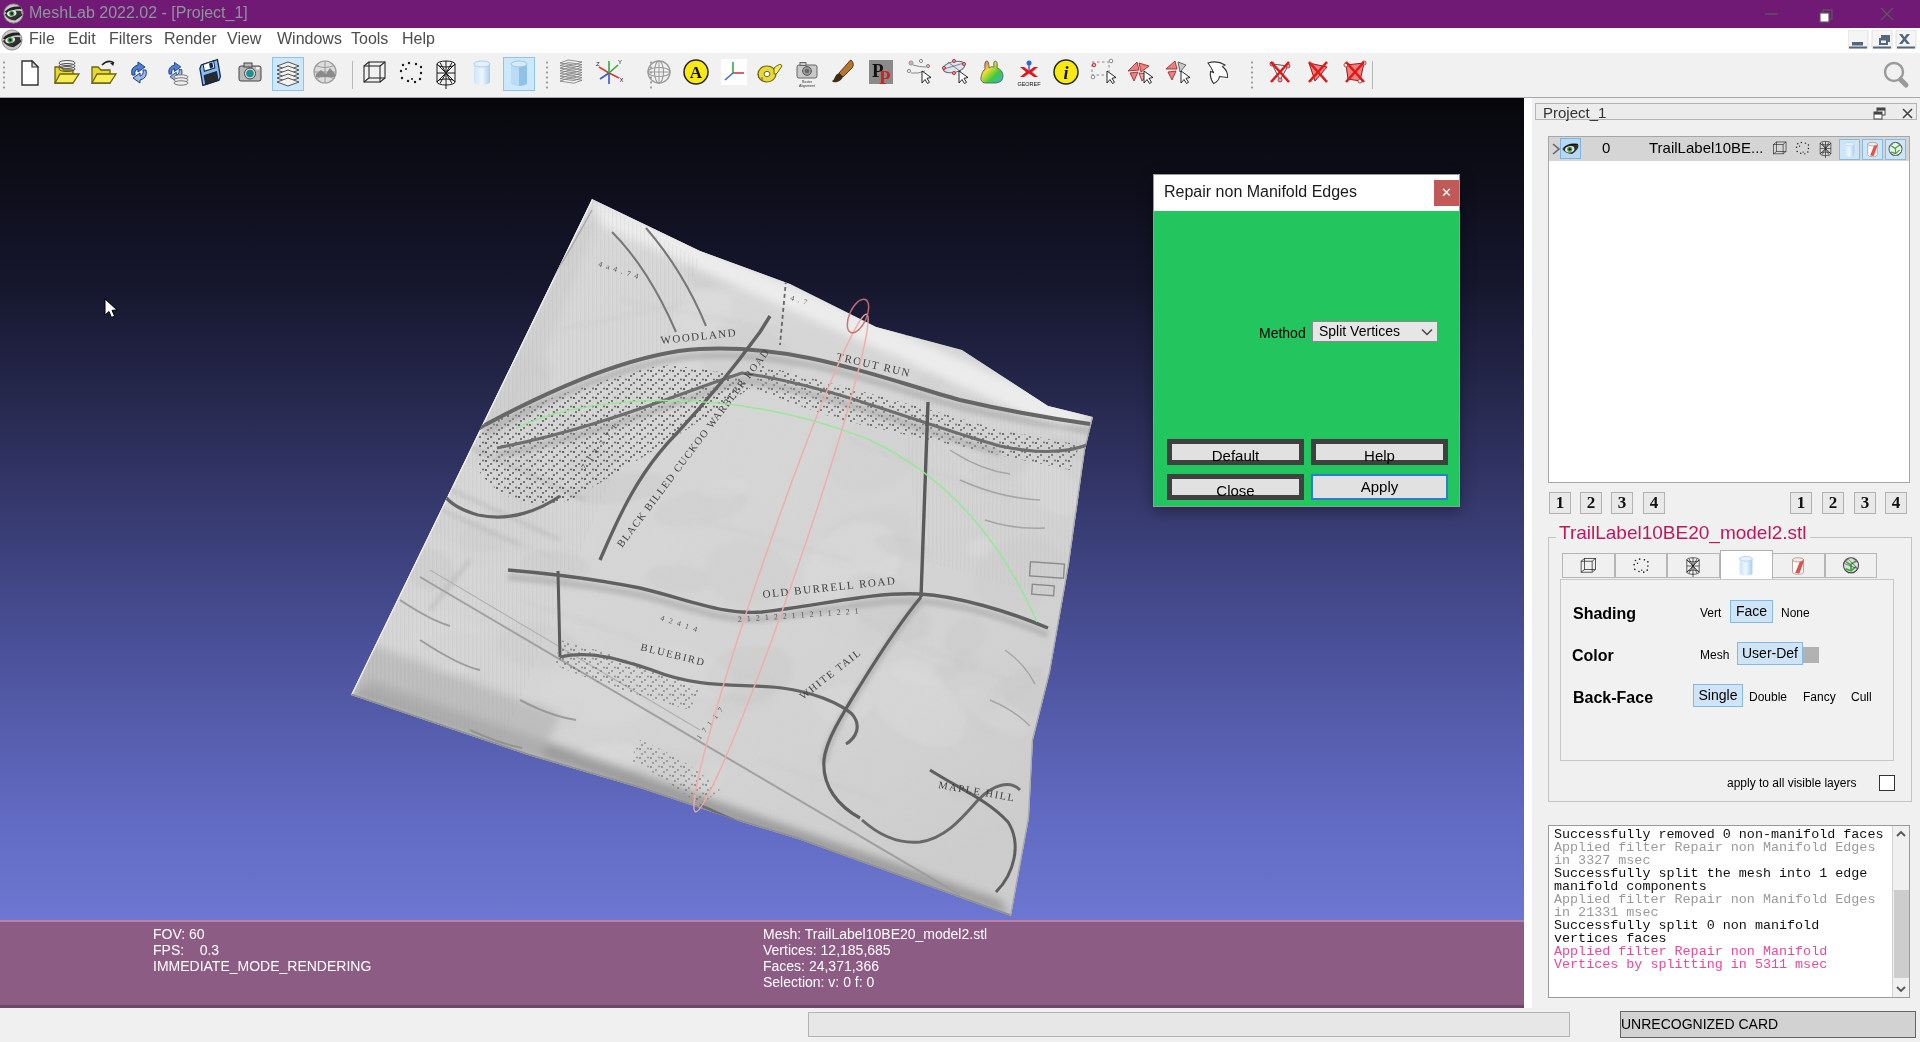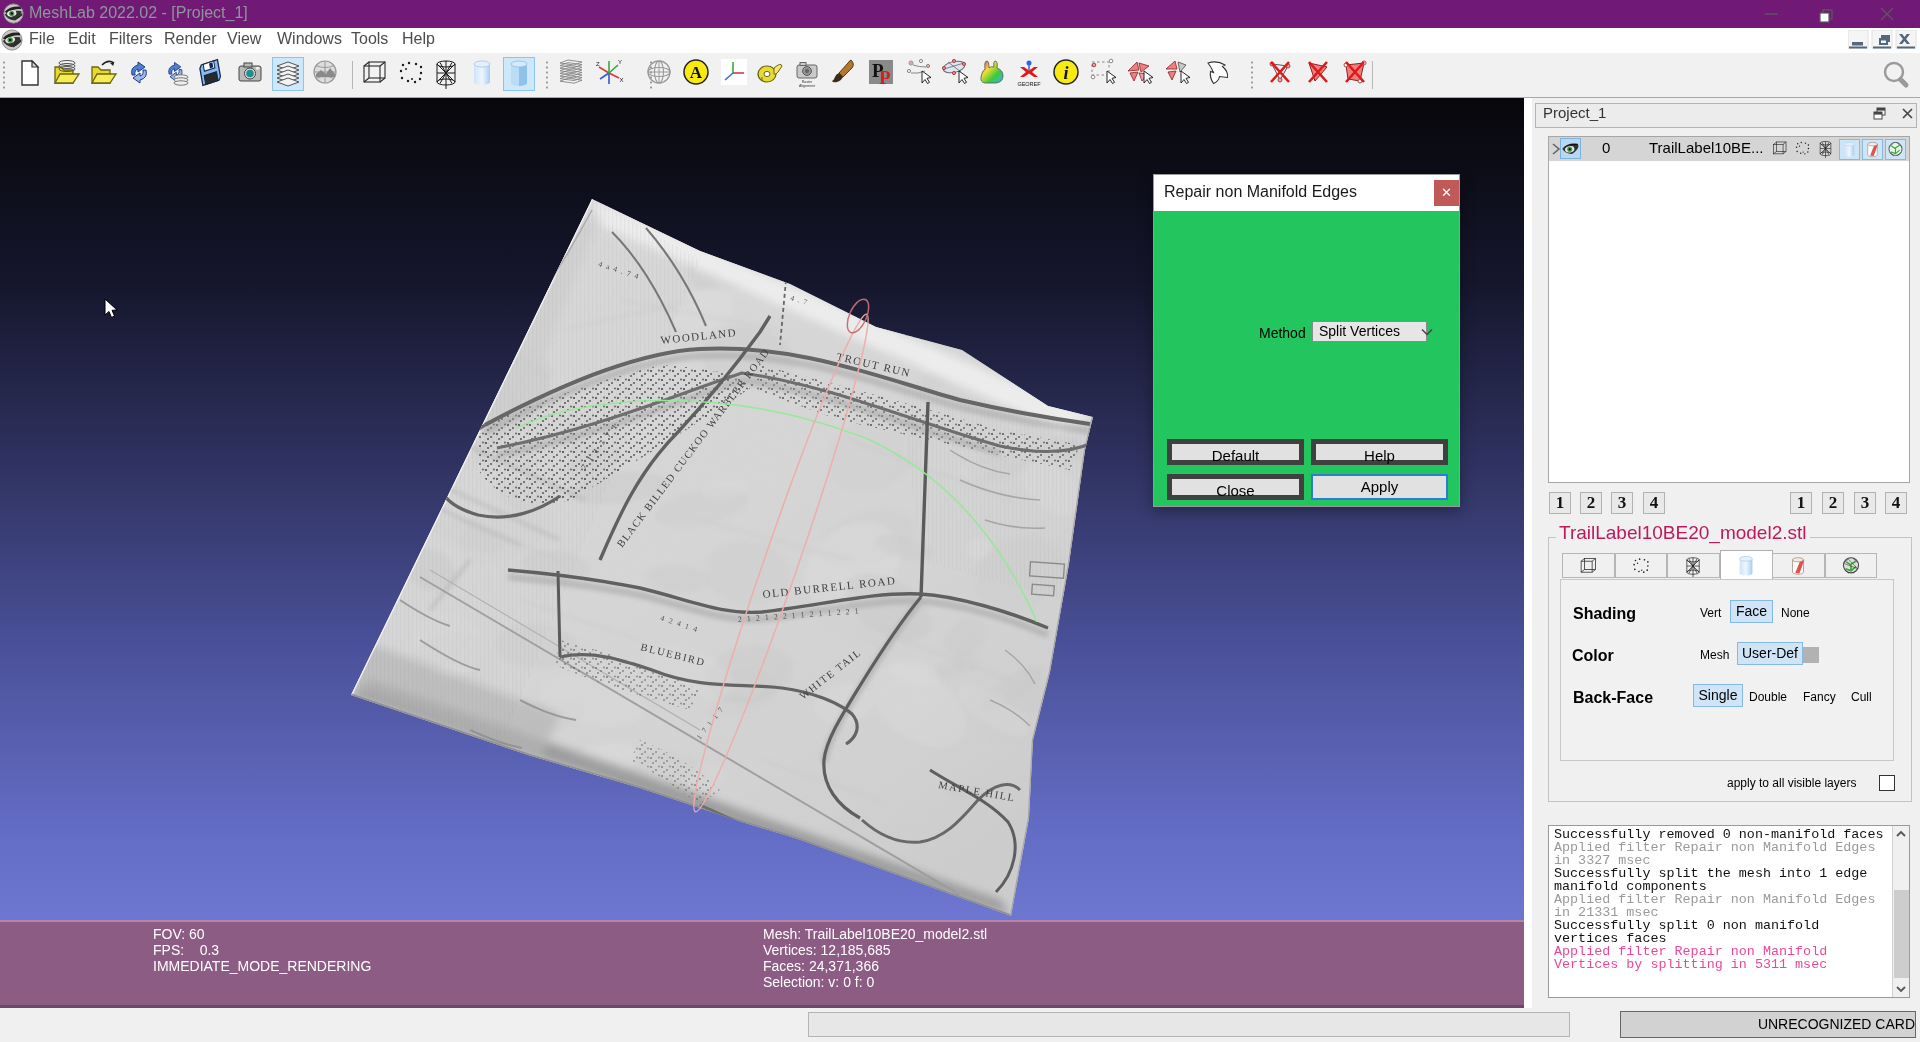--- a/index.html
+++ b/index.html
@@ -590,21 +590,21 @@
 Vertices: 12,185,685
 Faces: 24,371,366
 Selection: v: 0 f: 0</div>
 </div>
 <svg class="abs" style="left:104px;top:200px" width="16" height="22" viewBox="0 0 16 22">
 <path d="M1 1 L1 17 L5 13.5 L7.5 19.5 L10.5 18 L8 12.3 L13 12 Z" fill="#fff" stroke="#000" stroke-width="1"></path>
 </svg>
 </div>
 <div id="rightpanel">
 <div class="abs" style="left:0;top:0;width:8px;height:910px;background:#fff"></div>
-<div class="abs" style="left:11px;top:5px;width:382px;height:25px;background:#ececec;border:1px solid #b4b4b4">
+<div class="abs" style="left:11px;top:5px;width:382px;height:17px;background:#ececec;border:1px solid #b4b4b4">
 <div class="abs" style="left:7px;top:0px;font-size:15px;color:#333">Project_1</div>
 <svg class="abs" style="left:337px;top:3px" width="14" height="13" viewBox="0 0 14 13">
  <rect x="4" y="1" width="8" height="7" fill="#fff" stroke="#444"></rect>
         <rect x="4" y="1" width="8" height="2.6" fill="#444"></rect>
  <rect x="1" y="5" width="8" height="7" fill="#fff" stroke="#444"></rect>
         <rect x="1" y="5" width="8" height="2.6" fill="#444"></rect>
 </svg>
 <svg class="abs" style="left:365px;top:3px" width="13" height="13" viewBox="0 0 13 13">
  <path d="M2 2 L11 11 M11 2 L2 11" stroke="#444" stroke-width="1.6"></path>
 </svg>
@@ -786,27 +786,27 @@
 </div>
 </div>
 <div class="abs" style="left:1153px;top:174px;width:307px;height:333px;background:#22c55e;
  border:1px solid #9a9a9a;box-shadow:0 4px 14px rgba(0,0,0,0.35);z-index:5">
 <div class="abs" style="left:0;top:0;width:305px;height:36px;background:#fff">
  <div class="abs" style="left:10px;top:8px;font-size:16px;color:#1a1a1a">Repair non Manifold Edges</div>
  <div class="abs" style="left:280px;top:5px;width:25px;height:26px;background:#c05a58;color:#fff;
   font-size:13px;text-align:center;line-height:25px">✕</div>
 </div>
 <div class="abs" style="left:105px;top:150px;font-size:14px;color:#000">Method</div>
-<div class="abs" style="left:158px;top:146px;width:115px;height:21px;background:#e6e6e6;border:1px solid #8a8a8a">
+<div class="abs" style="left:158px;top:146px;width:126px;height:21px;background:#e6e6e6;border:1px solid #8a8a8a">
  <div class="abs" style="left:6px;top:1px;font-size:14px;color:#000">Split Vertices</div>
  <svg class="abs" style="left:108px;top:6px" width="12" height="8" viewBox="0 0 12 8">
         <path d="M1 1.5 L6 6.5 L11 1.5" fill="none" stroke="#444" stroke-width="1.5"></path>
       </svg>
 </div>
 <div class="dbtn" style="left:13px;top:264px">Default</div>
 <div class="dbtn" style="left:157px;top:264px">Help</div>
 <div class="dbtn" style="left:13px;top:299px">Close</div>
 <div class="dbtn" style="left:157px;top:299px;border:2px solid #2b7cd3;line-height:22px">Apply</div>
 </div>
 <div id="statusbar">
 <div class="abs" style="left:808px;top:4px;width:762px;height:25px;background:#e7e7e7;border:1px solid #b4b4b4"></div>
 <div class="abs" style="left:1620px;top:3px;width:296px;height:27px;background:#d2d2d2;border:1px solid #666;
- font-size:14px;color:#000;text-align:right;line-height:25px">UNRECOGNIZED CARD</div>
+ font-size:14px;color:#000;text-align:left;line-height:25px">UNRECOGNIZED CARD</div>
 </div>
 </body></html>

